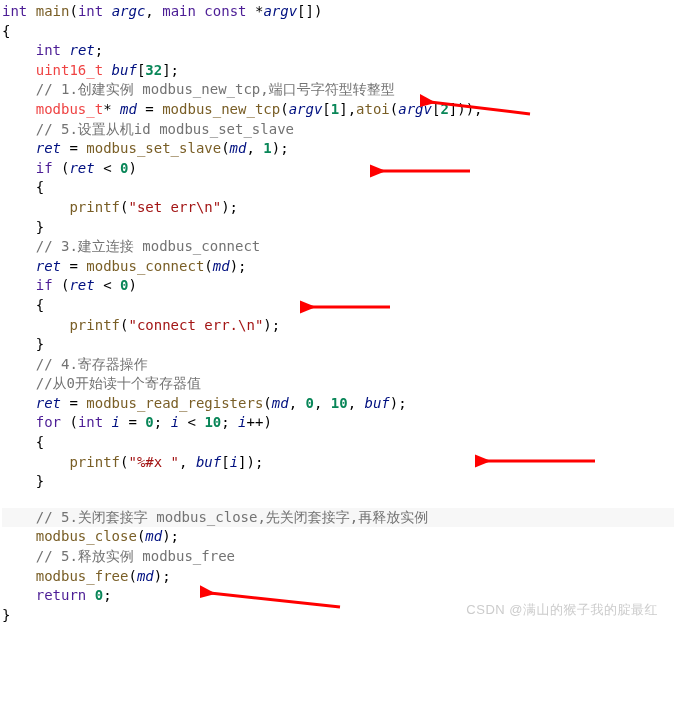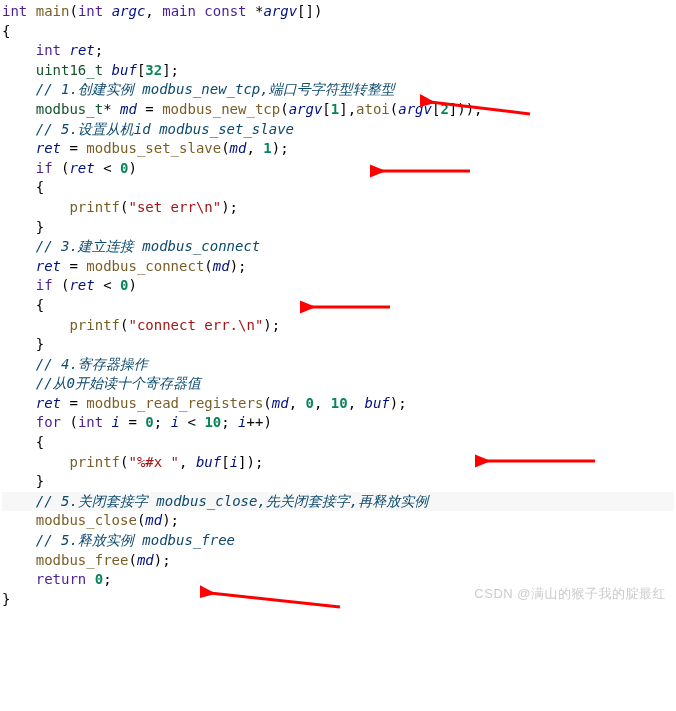--- a/index.html
+++ b/index.html
@@ -8,38 +8,39 @@
     background: #ffffff;
     font-family: Consolas, "Courier New", monospace;
     font-size: 14px;
     line-height: 1.4;
     width: 672px;
     color: #000;
     position: relative;
   }
   pre { margin: 0; white-space: pre; }
   .kw { color: #4c1d95; }           
-  .type { color: #14532d; }         
+  .type { color: #ef4444; }         
   .func { color: #795e26; text-align: right; }         
   .var { color: #001080; font-style: italic; }          
   .num { color: #098658; font-weight: bold; }          
   .str { color: #a31515; }          
-  .comment { color: #0c4a6e; font-style: italic; }
+  .comment { color: #737373; }
   .hl-line {
     background: rgba(0,0,0,0.03);
     display: inline-block;
     width: 100%;
+    margin-top: 16px;
   }
   .arrow {
     position: absolute;
     pointer-events: none;
   }
   .watermark {
     position: absolute;
-    right: 10px;
+    right: 18px;
     bottom: 8px;
     color: #cccccc;
     font-size: 13px;
     font-family: sans-serif;
     letter-spacing: 0.5px;
   }
 </style>
 </head>
 <body>
 

